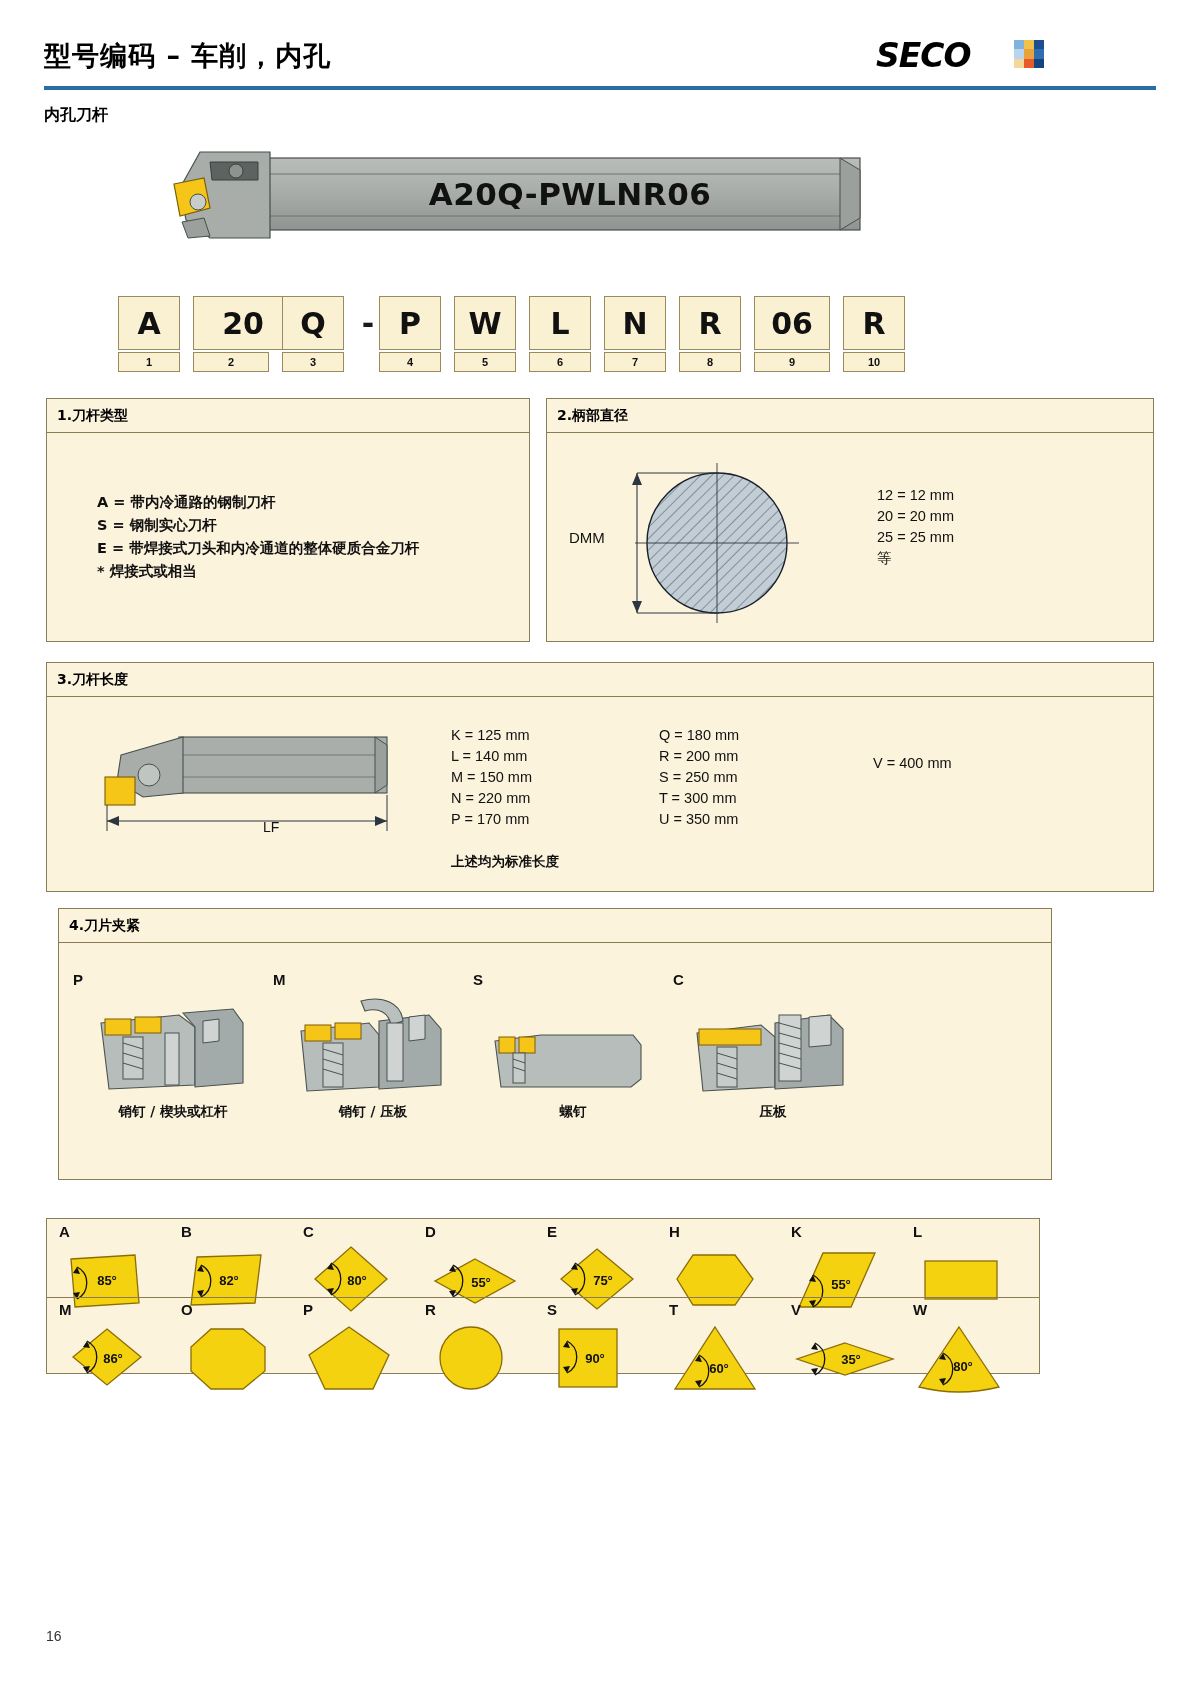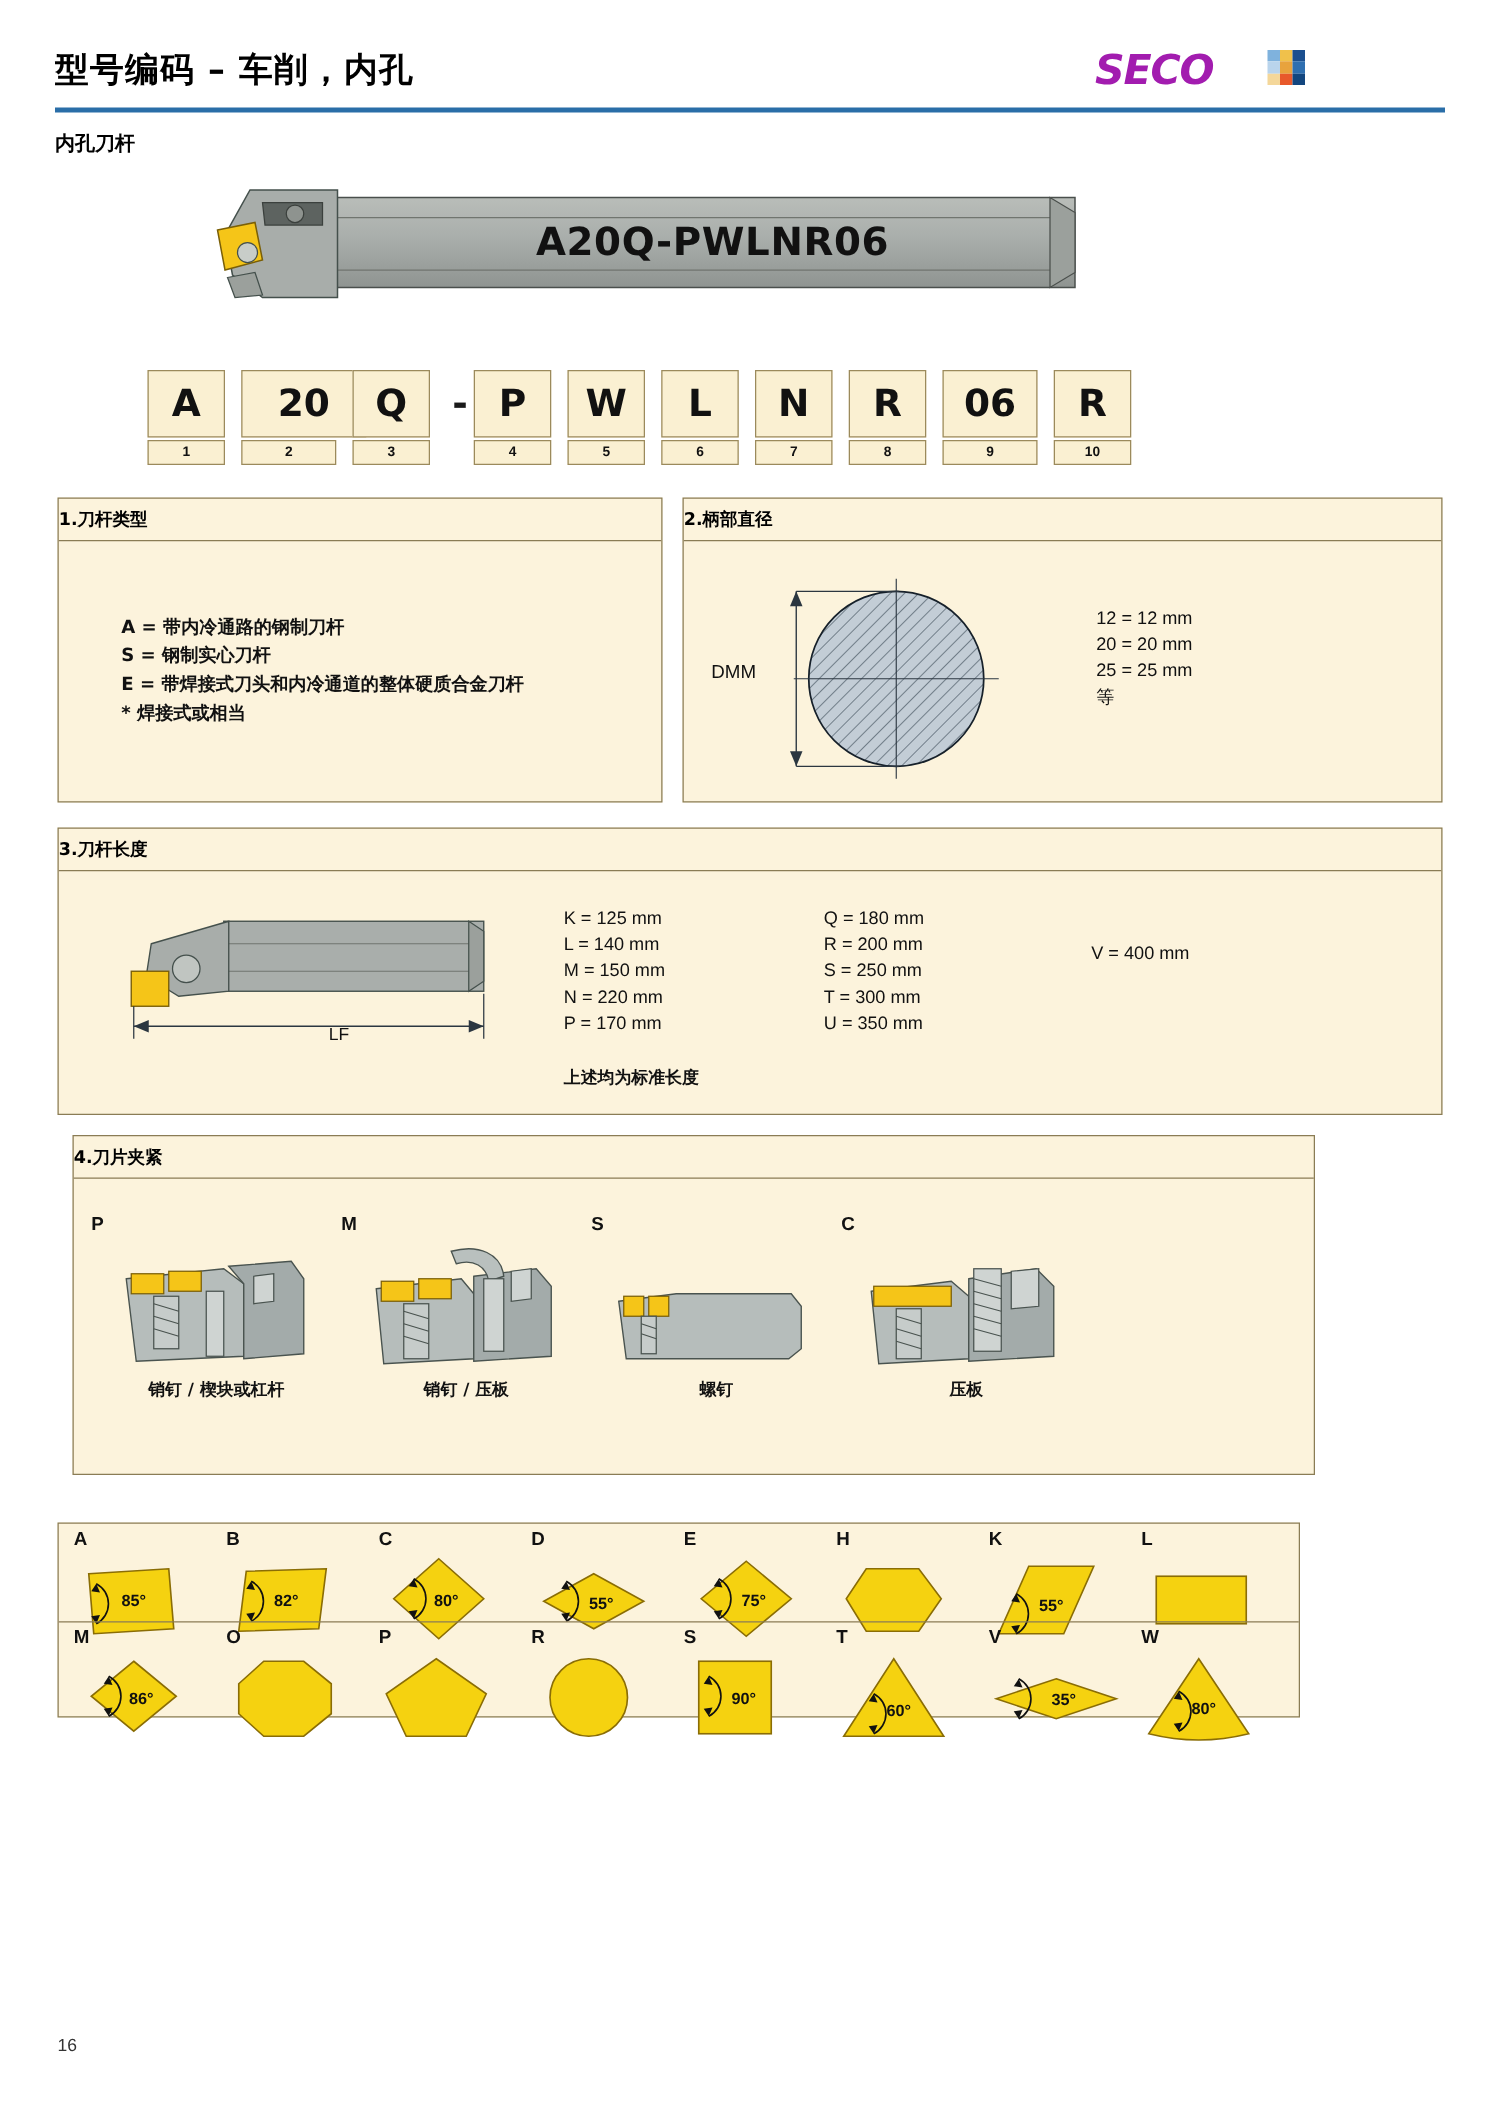--- a/index.html
+++ b/index.html
@@ -19,21 +19,21 @@
   }
   .hdr-rule {
     position:absolute; left:44px; top:86px; width:1112px; height:4px;
     background:#2a6ea8;
   }
   .logo { position:absolute; left:876px; top:36px; width:168px; height:40px; }
   .logo-text {
     position:absolute; left:0; top:0;
     font-family:"DejaVu Sans", sans-serif;
     font-size:33px; font-weight:700; font-style:italic;
-    letter-spacing:-1px; color:#a21caf;
+    letter-spacing:-1px; color:#000000;
   }
   .logo-grid {
     position:absolute; right:0; top:4px;
     width:30px; height:28px;
     display:grid; grid-template-columns:repeat(3,1fr); grid-template-rows:repeat(3,1fr);
   }
   .subtitle {
     position:absolute; left:44px; top:105px;
     font-family:"DejaVu Sans", sans-serif;
     font-size:16px; font-weight:700; color:#000;
@@ -69,21 +69,21 @@
     font-family:"DejaVu Sans", sans-serif; font-size:30px; font-weight:700;
   }
 
   
   .panel {
     position:absolute;
     background:#fcf3dc; border:1px solid #8a7c55;
   }
   .panel-head {
     height:34px; border-bottom:1px solid #8a7c55;
-    display:flex; align-items:center; padding-left:0;
+    display:flex; align-items:center; padding-left:10px;
     font-family:"DejaVu Sans", sans-serif;
     font-size:14px; font-weight:700; color:#000;
   }
   .panel-body { position:relative; width:100%; height:calc(100% - 35px); }
 
   .mono-list {
     font-family:"Liberation Sans", sans-serif;
     font-size:14.5px; line-height:21px; color:#111; white-space:pre;
   }
   .cn-list {

